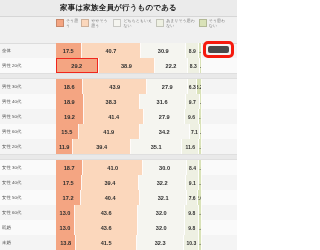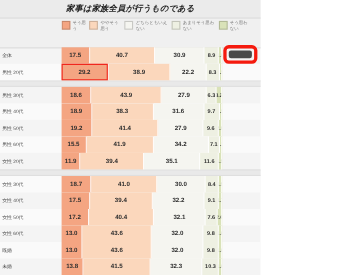--- a/index.html
+++ b/index.html
@@ -13,21 +13,20 @@
 
   
   .titlebar{
     position:absolute;left:0;top:0;width:237px;height:16px;
     background:#ebebeb;border-bottom:1px solid #d6d6d6;
     display:flex;align-items:center;justify-content:center;
   }
   .titlebar .t{
     font-size:7.5px;font-weight:bold;color:#1b1b1b;letter-spacing:.2px;
     white-space:nowrap;
-    font-style:italic;
   }
 
   
   .headstrip{
     position:absolute;left:0;top:17px;width:237px;height:26px;
     background:#f0f0f0;border-bottom:1px solid #dcdcdc;
   }
   .legend{
     position:absolute;left:56px;top:1px;width:172px;height:24px;
     display:flex;align-items:flex-start;gap:3px;

